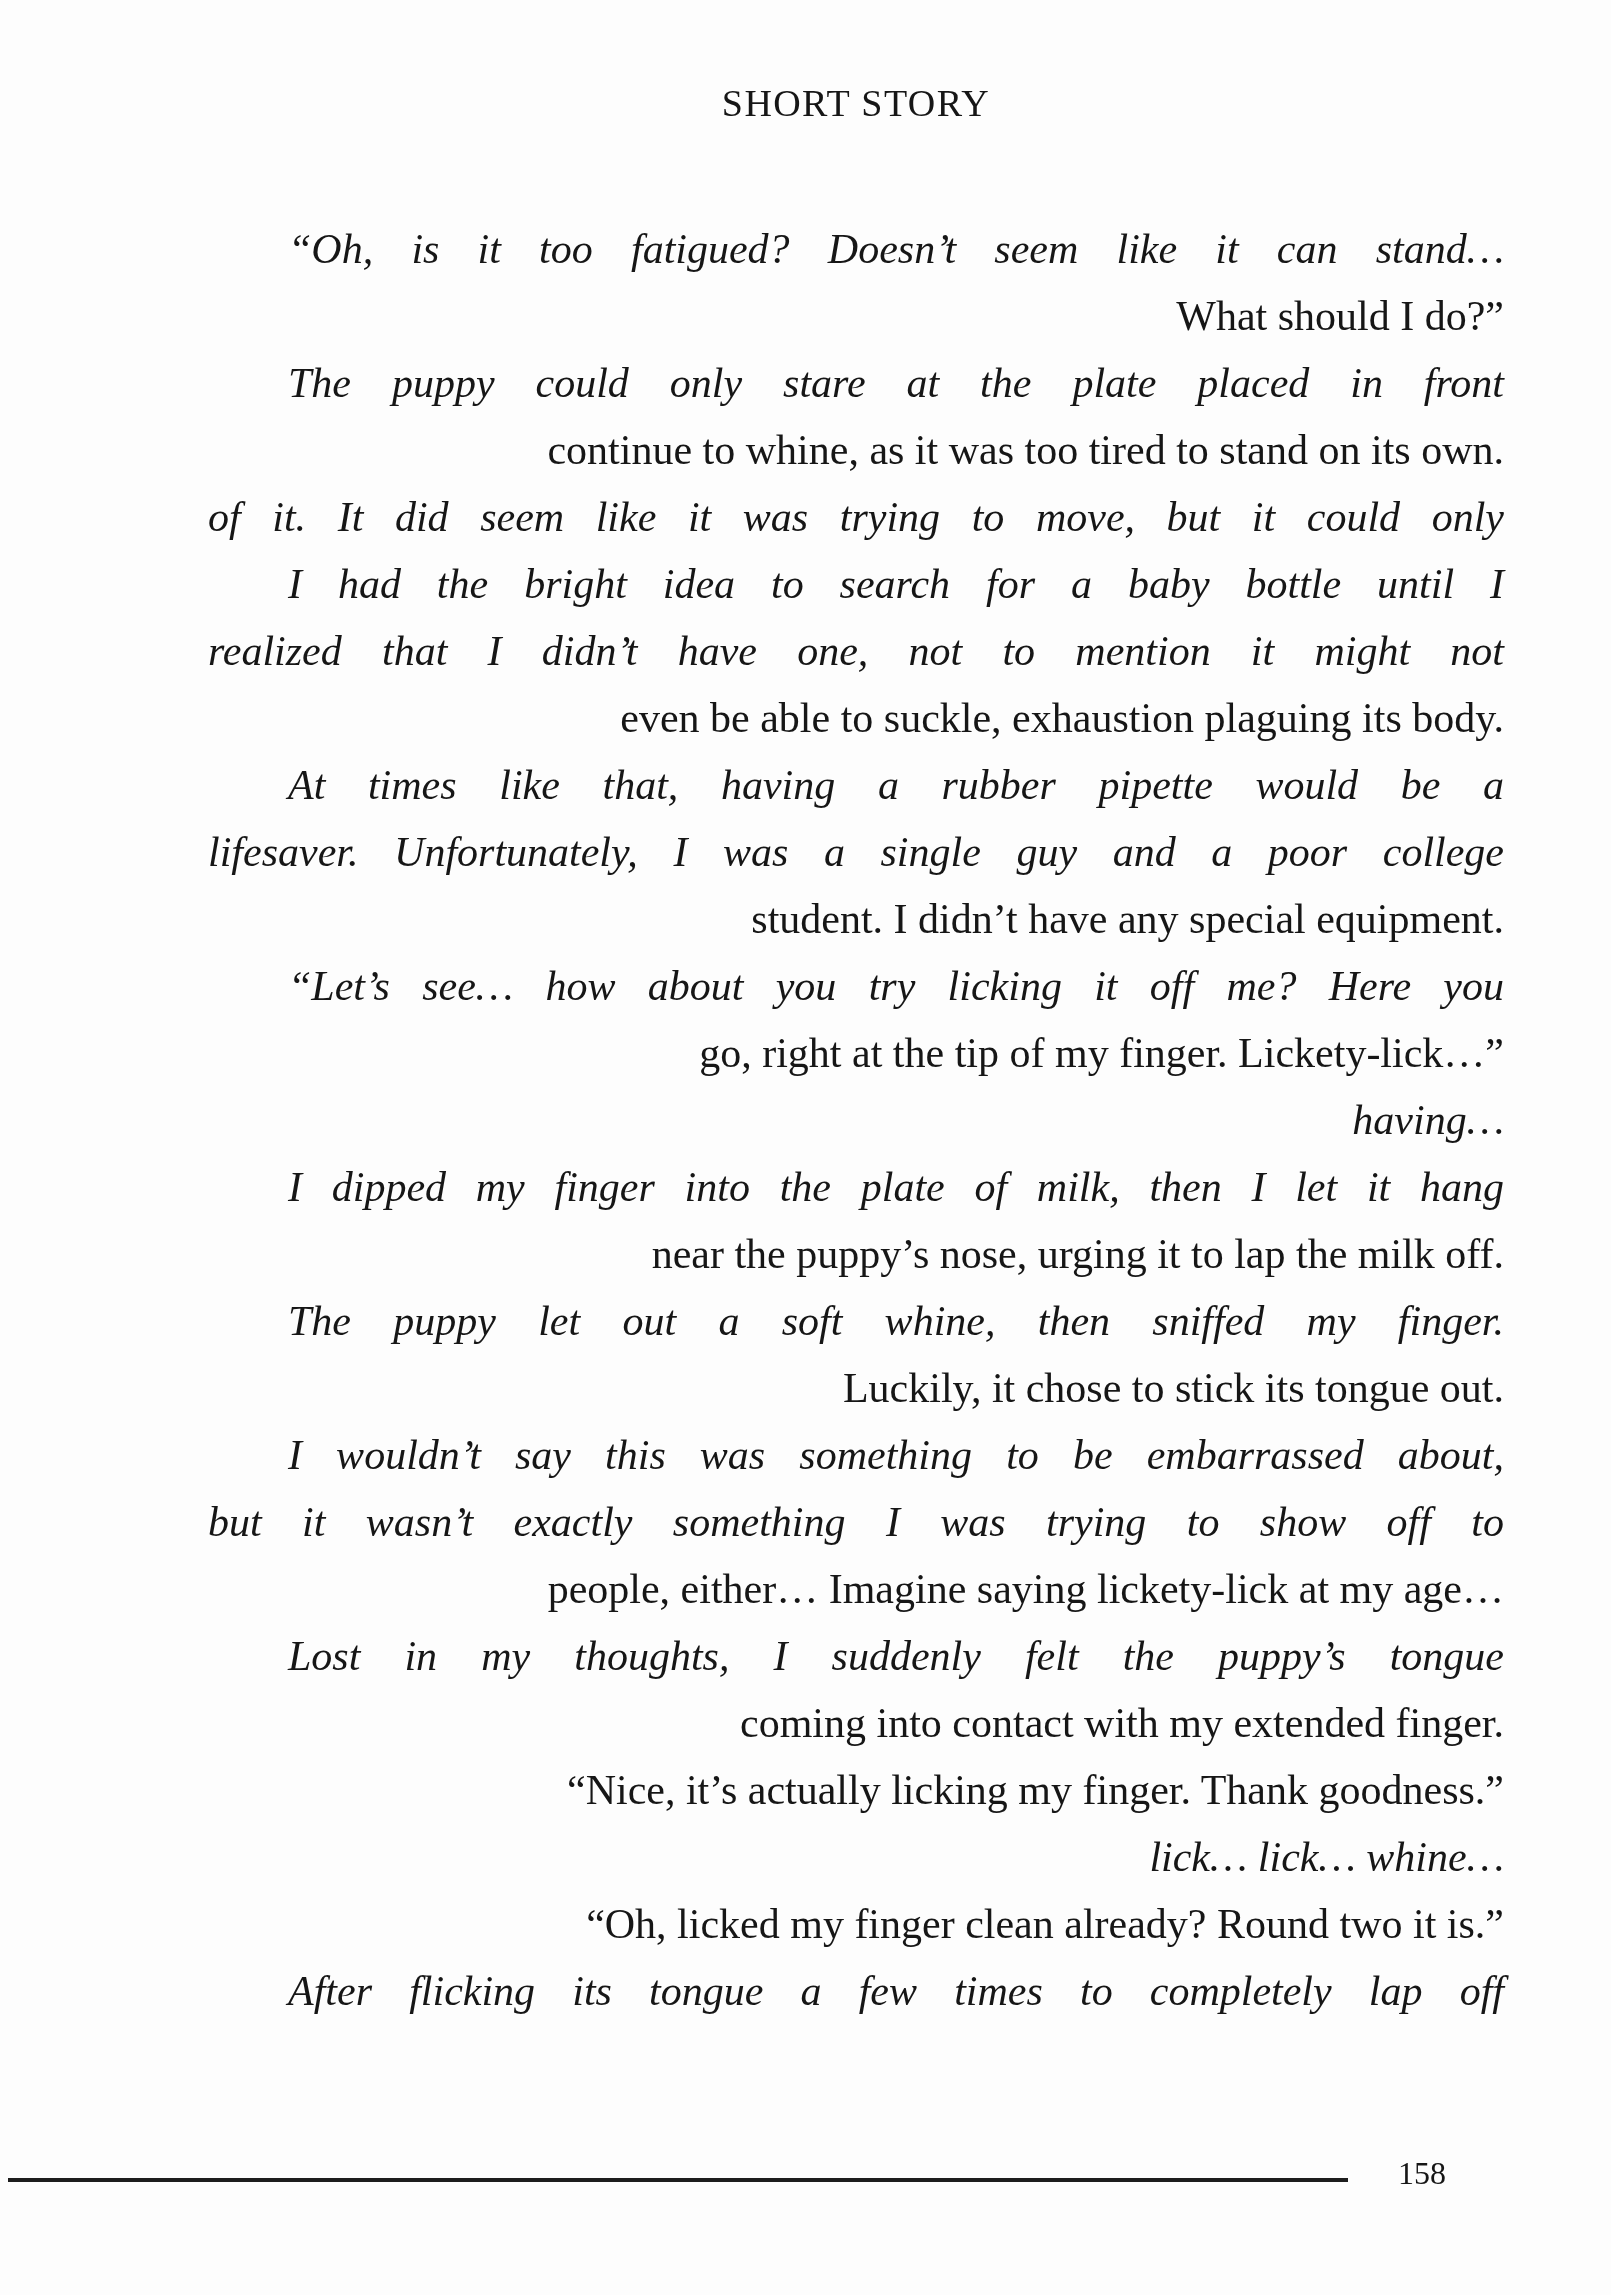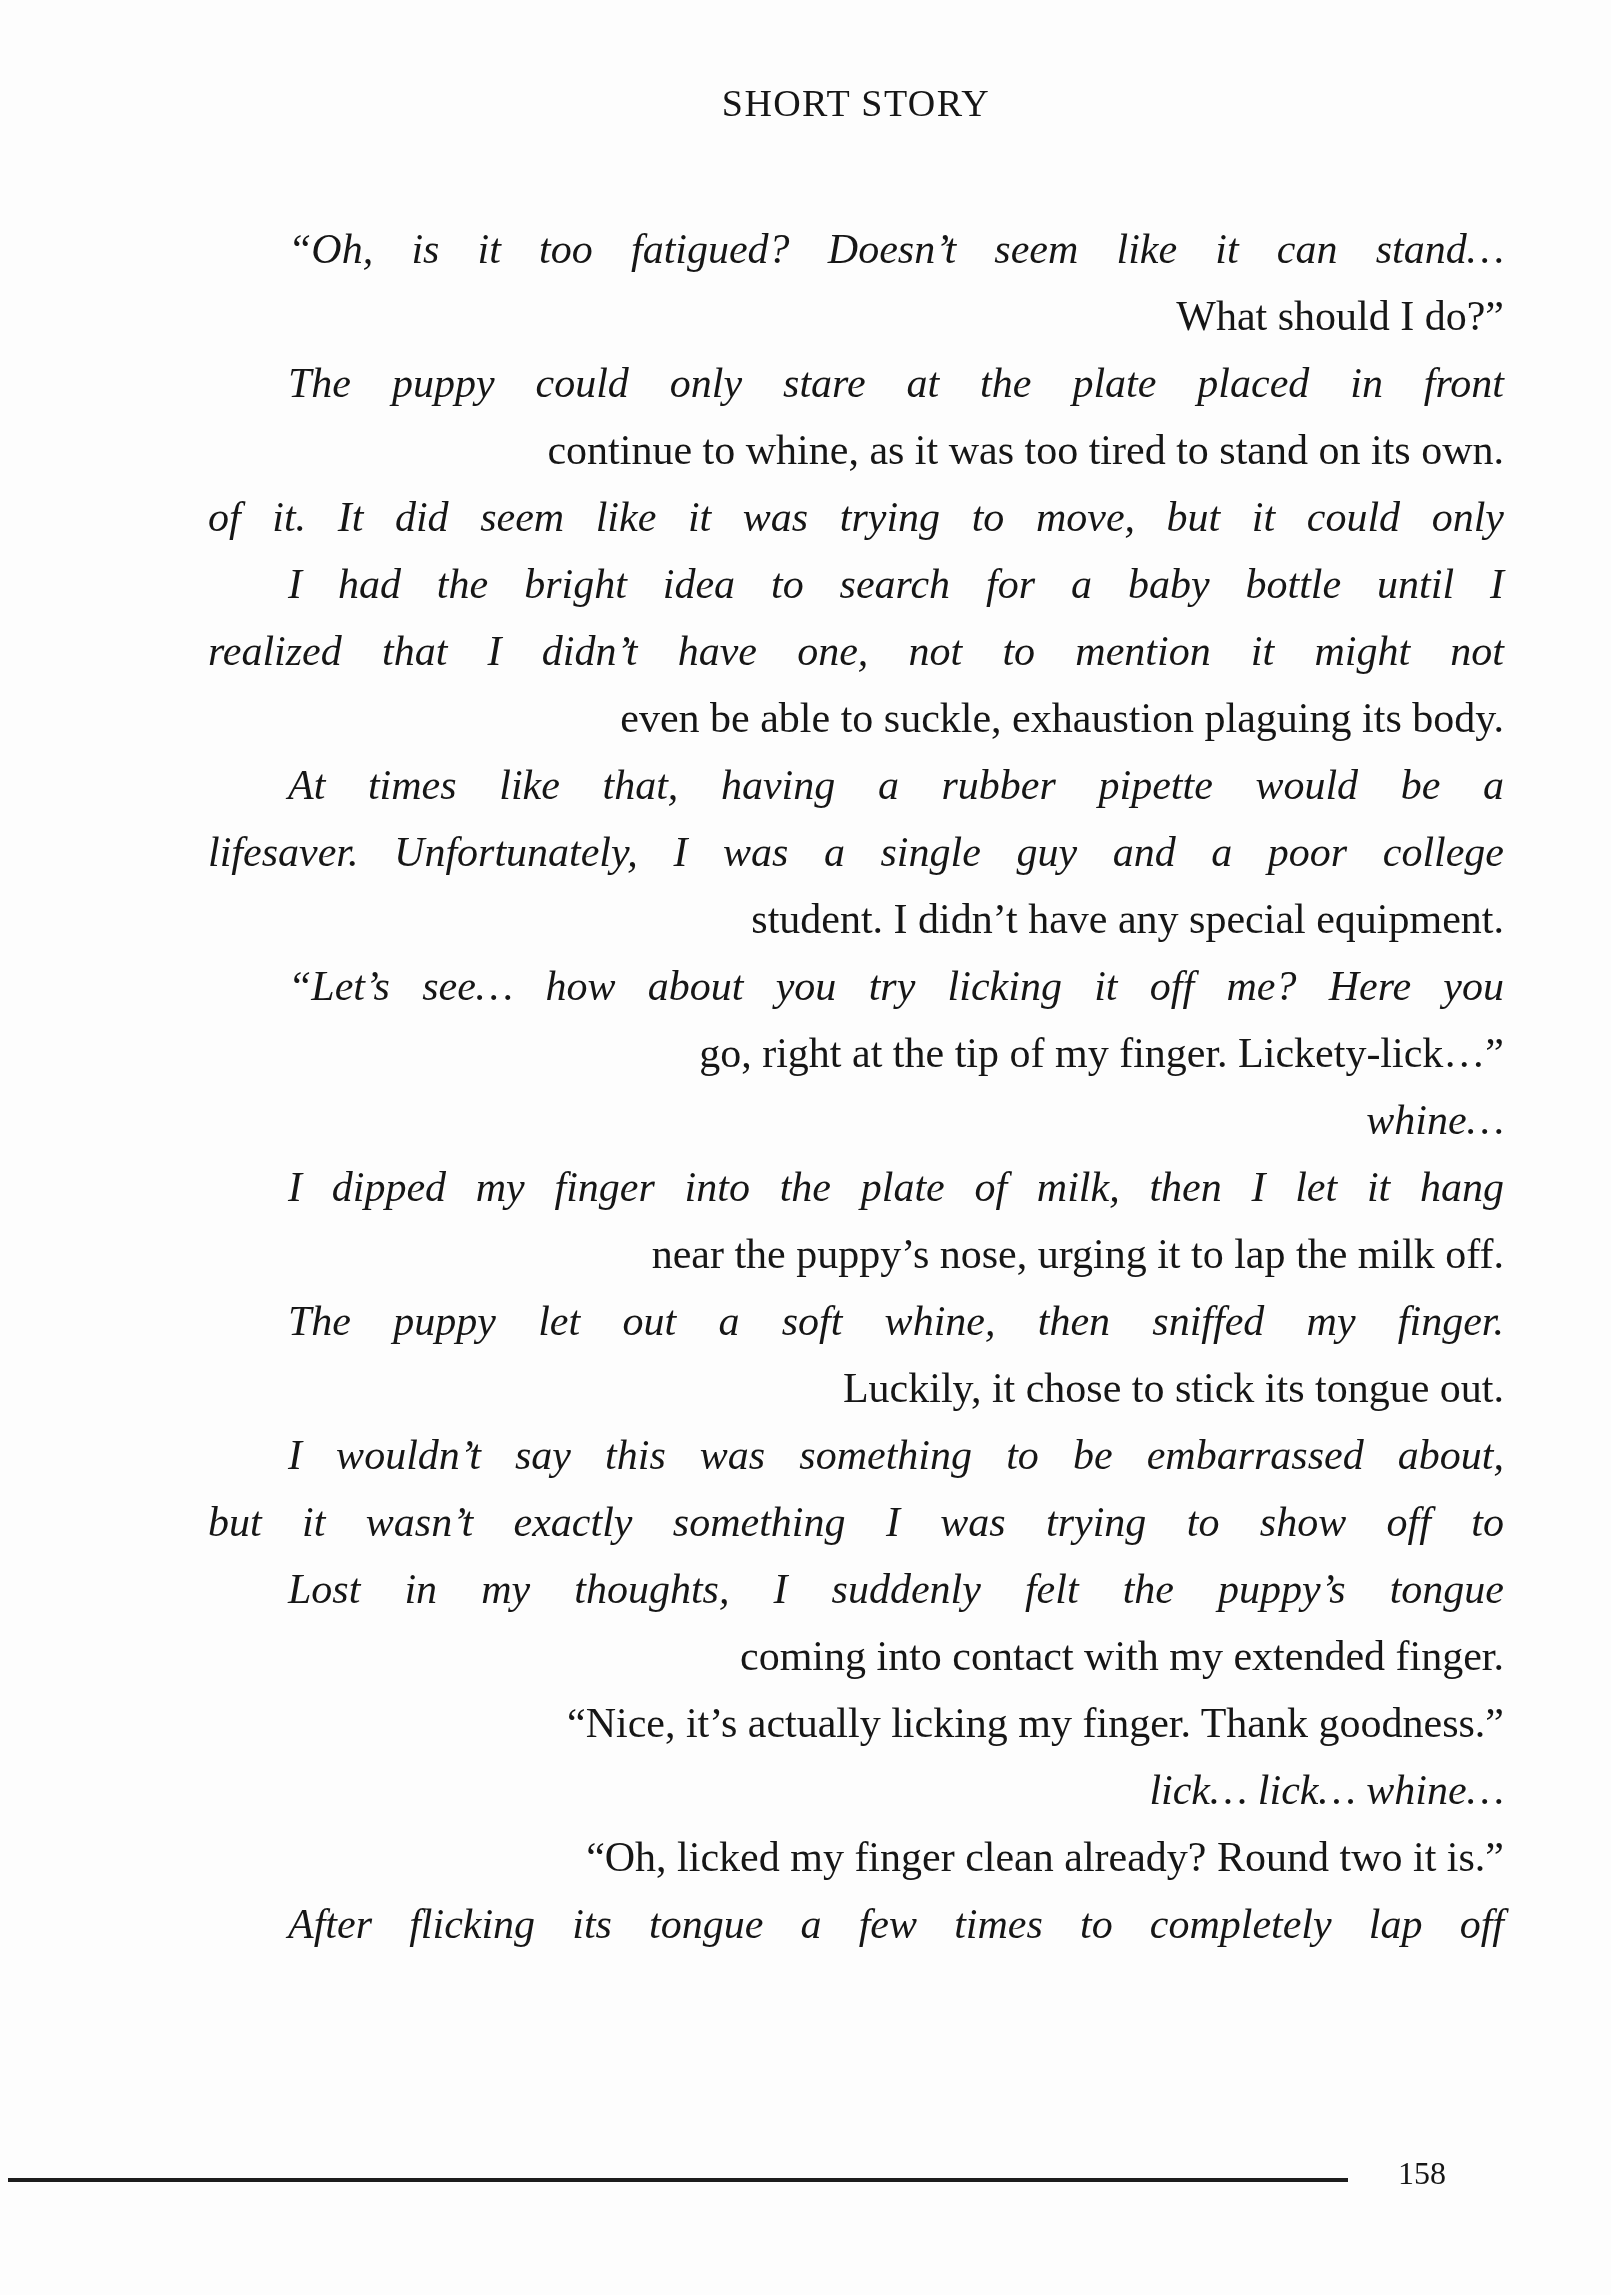--- a/index.html
+++ b/index.html
@@ -70,33 +70,34 @@
       <div class="para">
         <div class="line indent just">At times like that, having a rubber pipette would be a</div>
         <div class="line just">lifesaver. Unfortunately, I was a single guy and a poor college</div>
         <div class="line">student. I didn’t have any special equipment.</div>
       </div>
       <div class="para">
         <div class="line indent just">“Let’s see… how about you try licking it off me? Here you</div>
         <div class="line">go, right at the tip of my finger. Lickety-lick…”</div>
       </div>
       <div class="para">
-        <div class="line indent em">whine…</div>
+        <div class="line indent em">having…</div>
       </div>
       <div class="para">
         <div class="line indent just">I dipped my finger into the plate of milk, then I let it hang</div>
         <div class="line">near the puppy’s nose, urging it to lap the milk off.</div>
       </div>
       <div class="para">
         <div class="line indent just">The puppy let out a soft whine, then sniffed my finger.</div>
         <div class="line">Luckily, it chose to stick its tongue out.</div>
       </div>
       <div class="para">
         <div class="line indent just">I wouldn’t say this was something to be embarrassed about,</div>
         <div class="line just">but it wasn’t exactly something I was trying to show off to</div>
+        <div class="line">people, either… Imagine saying lickety-lick at my age…</div>
       </div>
       <div class="para">
         <div class="line indent just">Lost in my thoughts, I suddenly felt the puppy’s tongue</div>
         <div class="line">coming into contact with my extended finger.</div>
       </div>
       <div class="para">
         <div class="line indent">“Nice, it’s actually licking my finger. Thank goodness.”</div>
       </div>
       <div class="para">
         <div class="line indent em">lick… lick… whine…</div>

